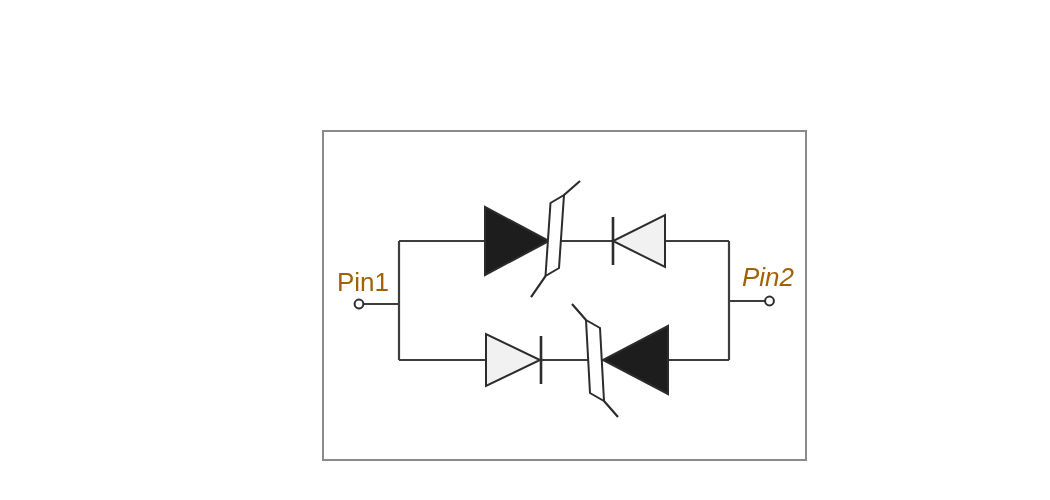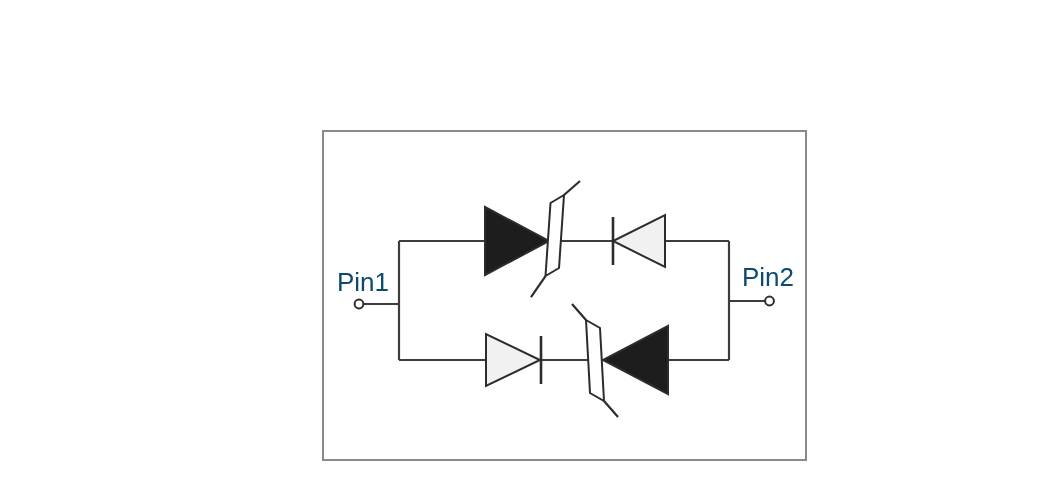--- a/index.html
+++ b/index.html
@@ -28,25 +28,25 @@
   }
   .schematic-svg {
     position: absolute;
     left: 0;
     top: 0;
   }
   .pin-label {
     position: absolute;
     font-size: 26px;
     line-height: 26px;
-    color: #0c4a6e;
+    color: #a16207;
     white-space: nowrap;
   }
   .pin-label.pin1 { left: 337px; top: 269px; }
-  .pin-label.pin2 { left: 742px; top: 264px; }
+  .pin-label.pin2 { left: 742px; top: 264px; font-style: italic; }
 
   .frame { fill: none; stroke: #8a8a8a; stroke-width: 2; }
   .wire  { fill: none; stroke: #3d3d3d; stroke-width: 2.2; }
   .sym   { stroke: #2c2c2c; stroke-width: 2; }
   .band  { fill: #ffffff; stroke: #2c2c2c; stroke-width: 2; stroke-linejoin: miter; }
   .tail  { fill: none; stroke: #2c2c2c; stroke-width: 2.2; stroke-linecap: butt; }
   .bar   { fill: none; stroke: #2c2c2c; stroke-width: 2.6; }
   .terminal { fill: #ffffff; stroke: #2c2c2c; stroke-width: 2; }
 </style>
 </head>

